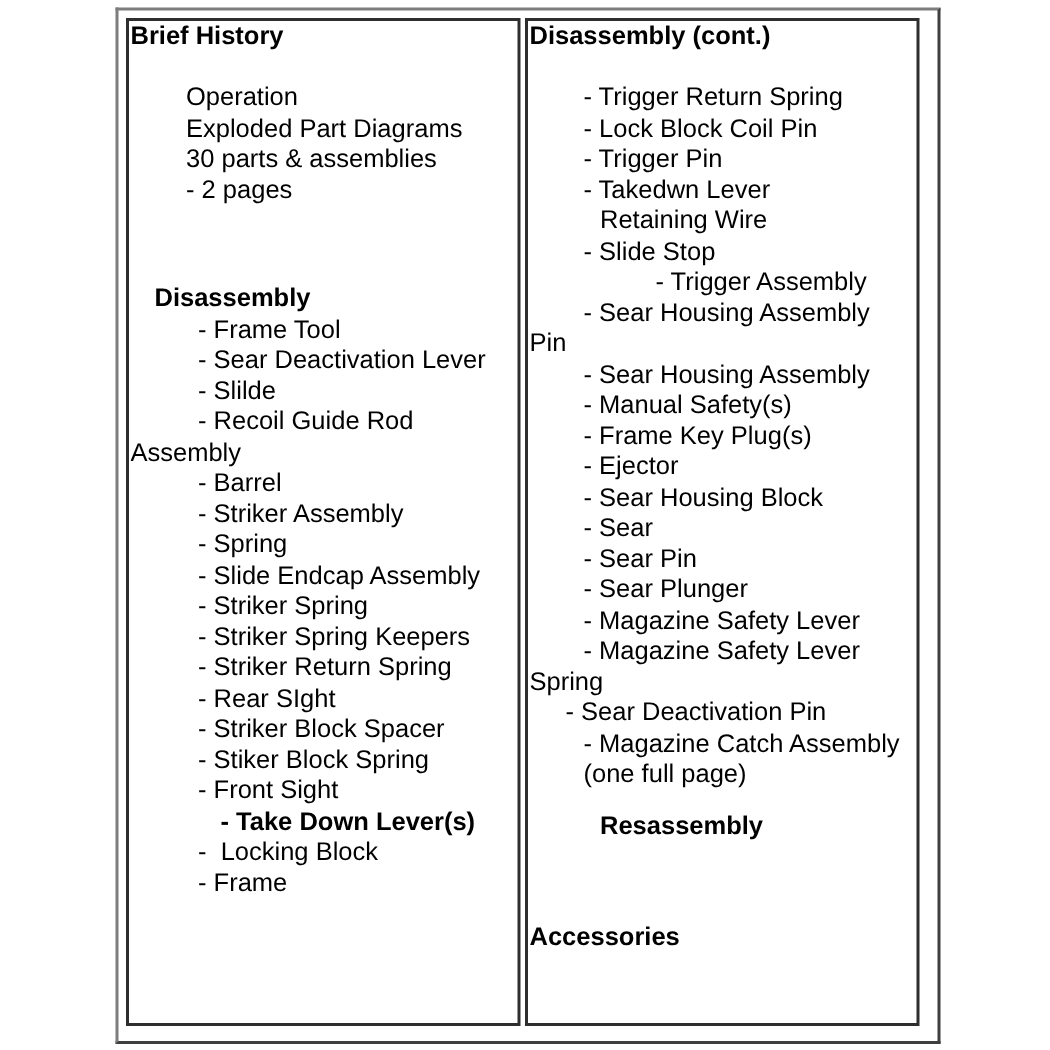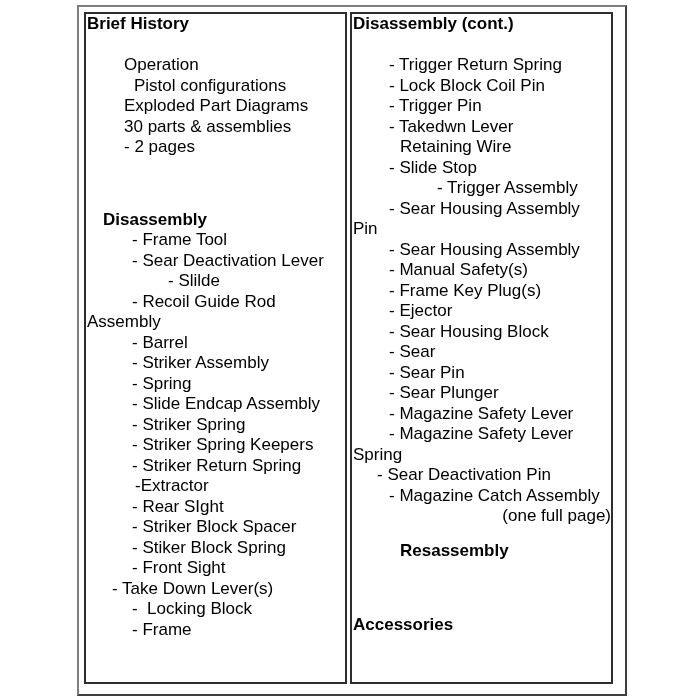--- a/index.html
+++ b/index.html
@@ -54,43 +54,41 @@
   }
 </style>
 </head>
 <body>
 
 <div class="page">
   <div class="frame">
     <div class="panel" id="col-left">
         <div class="line bold" style="padding-left: 0px;">Brief History</div>
         <div class="line" style="padding-left: 37px; margin-top: 20.5px;">Operation</div>
-        <div class="line" style="padding-left: 47px;">Pistol configurations</div>
         <div class="line" style="padding-left: 37px;">Exploded Part Diagrams</div>
         <div class="line" style="padding-left: 37px;">30 parts &amp; assemblies</div>
         <div class="line" style="padding-left: 37px;">- 2 pages</div>
         <div class="line bold" style="padding-left: 16px; margin-top: 52px;">Disassembly</div>
         <div class="line" style="padding-left: 45px;">- Frame Tool</div>
         <div class="line" style="padding-left: 45px;">- Sear Deactivation Lever</div>
-        <div class="line" style="padding-left: 45px; margin-left: 36px;">- Slilde</div>
+        <div class="line" style="padding-left: 45px;">- Slilde</div>
         <div class="line" style="padding-left: 45px;">- Recoil Guide Rod</div>
         <div class="line" style="padding-left: 0px;">Assembly</div>
         <div class="line" style="padding-left: 45px;">- Barrel</div>
         <div class="line" style="padding-left: 45px;">- Striker Assembly</div>
         <div class="line" style="padding-left: 45px;">- Spring</div>
         <div class="line" style="padding-left: 45px;">- Slide Endcap Assembly</div>
         <div class="line" style="padding-left: 45px;">- Striker Spring</div>
         <div class="line" style="padding-left: 45px;">- Striker Spring Keepers</div>
         <div class="line" style="padding-left: 45px;">- Striker Return Spring</div>
-        <div class="line" style="padding-left: 48px;">-Extractor</div>
         <div class="line" style="padding-left: 45px;">- Rear SIght</div>
         <div class="line" style="padding-left: 45px;">- Striker Block Spacer</div>
         <div class="line" style="padding-left: 45px;">- Stiker Block Spring</div>
         <div class="line" style="padding-left: 45px;">- Front Sight</div>
-        <div class="line" style="padding-left: 25px;">- Take Down Lever(s)</div>
+        <div class="line" style="padding-left: 60px; font-weight: bold;">- Take Down Lever(s)</div>
         <div class="line" style="padding-left: 45px;">-  Locking Block</div>
         <div class="line" style="padding-left: 45px;">- Frame</div>
       </div>
     <div class="panel" id="col-right">
         <div class="line bold" style="padding-left: 0px;">Disassembly (cont.)</div>
         <div class="line" style="padding-left: 36px; margin-top: 20.5px;">- Trigger Return Spring</div>
         <div class="line" style="padding-left: 36px;">- Lock Block Coil Pin</div>
         <div class="line" style="padding-left: 36px;">- Trigger Pin</div>
         <div class="line" style="padding-left: 36px;">- Takedwn Lever</div>
         <div class="line" style="padding-left: 47px;">Retaining Wire</div>
@@ -104,18 +102,18 @@
         <div class="line" style="padding-left: 36px;">- Ejector</div>
         <div class="line" style="padding-left: 36px;">- Sear Housing Block</div>
         <div class="line" style="padding-left: 36px;">- Sear</div>
         <div class="line" style="padding-left: 36px;">- Sear Pin</div>
         <div class="line" style="padding-left: 36px;">- Sear Plunger</div>
         <div class="line" style="padding-left: 36px;">- Magazine Safety Lever</div>
         <div class="line" style="padding-left: 36px;">- Magazine Safety Lever</div>
         <div class="line" style="padding-left: 0px;">Spring</div>
         <div class="line" style="padding-left: 24px;">- Sear Deactivation Pin</div>
         <div class="line" style="padding-left: 36px;">- Magazine Catch Assembly</div>
-        <div class="line" style="padding-left: 36px; text-align: right;">(one full page)</div>
+        <div class="line" style="padding-left: 36px;">(one full page)</div>
         <div class="line bold" style="padding-left: 47px; margin-top: 14px;">Resassembly</div>
         <div class="line bold" style="padding-left: 0px; margin-top: 54px;">Accessories</div>
       </div>
   </div>
 </div>
 
 </body></html>

